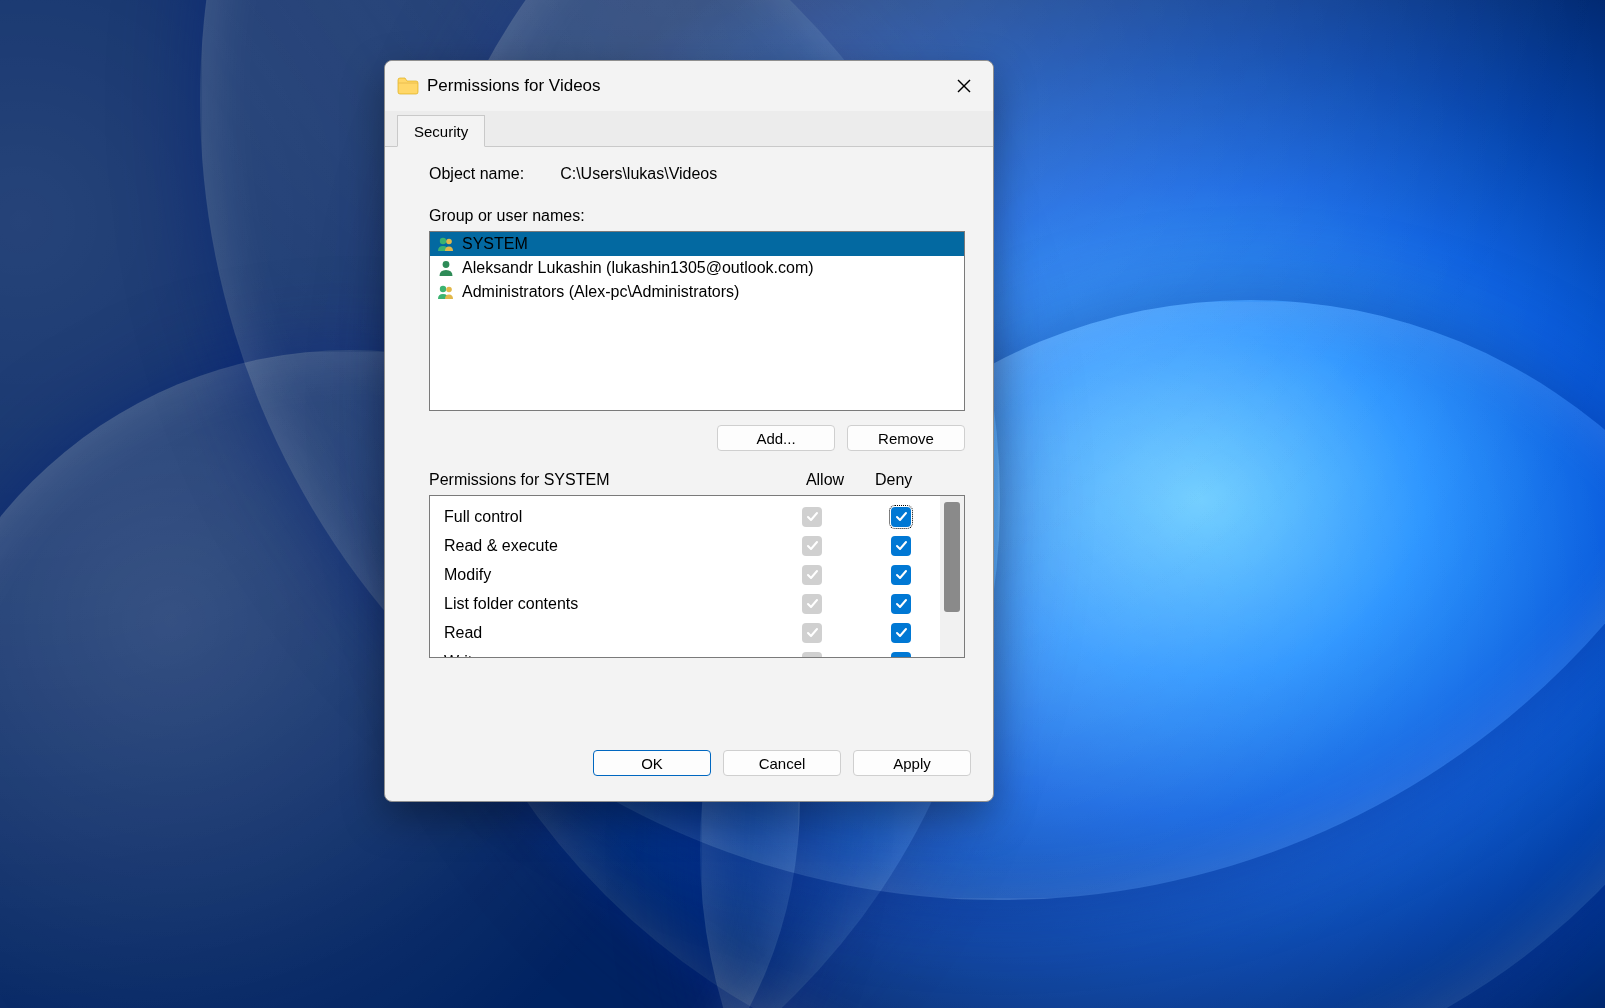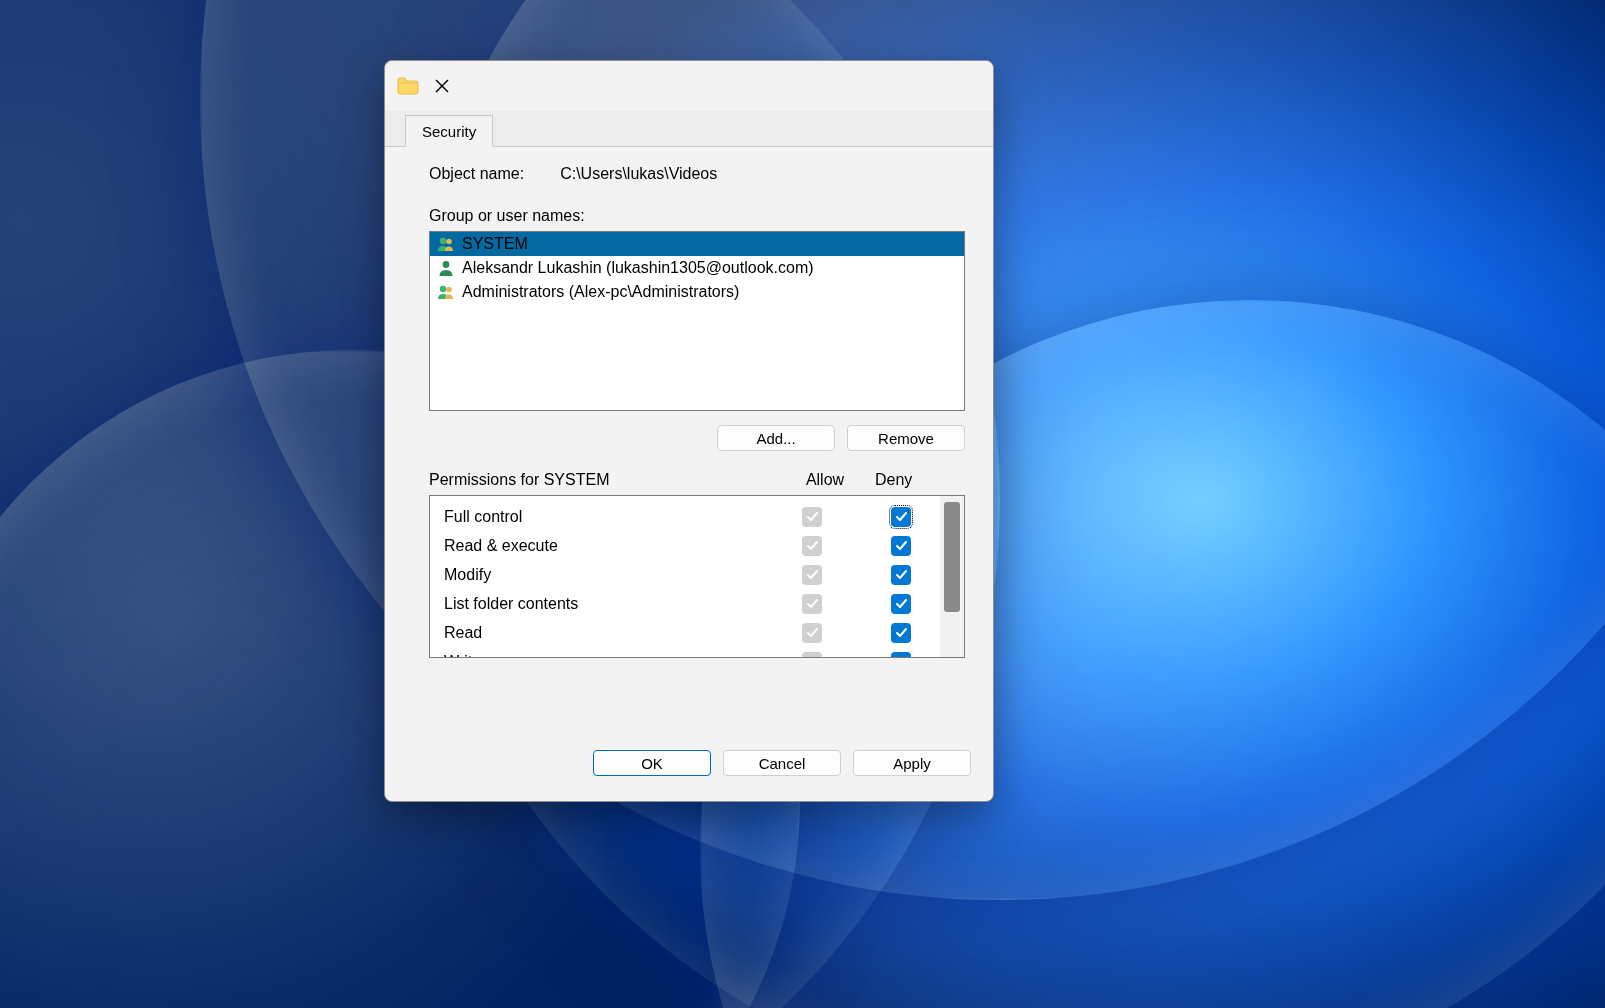--- a/index.html
+++ b/index.html
@@ -47,21 +47,21 @@
   .titlebar .folder-icon svg { display:block; }
   .title-text { font-size: 17px; color:#000; margin-left: 8px; flex: 1; }
   .close-btn {
     width: 46px; height: 40px; display:flex; align-items:center; justify-content:center;
     border-radius: 4px; cursor: pointer;
   }
   .close-btn svg { stroke:#000; }
 
   .tab-strip {
     height: 36px; background:#ececec; border-bottom:1px solid #c9c9c9;
-    display:flex; align-items:flex-end; padding: 0 20px;
+    display:flex; align-items:flex-end; padding: 0 12px;
   }
   .tab {
     background:#f3f3f3; border:1px solid #c9c9c9; border-bottom:none;
     padding: 7px 16px 6px 16px; font-size:15px; color:#000;
     border-top-left-radius:0; border-top-right-radius:0;
     position:relative; top:1px; cursor:pointer;
   }
   .tab.active { background:#f3f3f3; border-bottom:1px solid #f3f3f3; }
 
   .body { flex:1; padding: 18px 28px 0 28px; display:flex; flex-direction:column; overflow:hidden;margin-left:16px; }
@@ -140,20 +140,21 @@
 
   <div class="dialog">
 
     <div class="titlebar">
       <span class="folder-icon">
         <svg width="22" height="18" viewBox="0 0 22 18">
           <path d="M1 3 Q1 1 3 1 L8 1 L10 4 L19 4 Q21 4 21 6 L21 15 Q21 17 19 17 L3 17 Q1 17 1 15 Z" fill="#ffd768" stroke="#d9a400" stroke-width="0.6"></path>
           <path d="M1 6 L21 6" stroke="#e6b84a" stroke-width="0.8"></path>
         </svg>
       </span>
+      <span class="title-text">Permissions for Videos</span>
       <div class="close-btn">
         <svg width="16" height="16" viewBox="0 0 16 16">
           <line x1="2" y1="2" x2="14" y2="14" stroke-width="1.4"></line>
           <line x1="14" y1="2" x2="2" y2="14" stroke-width="1.4"></line>
         </svg>
       </div>
     </div>
 
     <div class="tab-strip">
       <div class="tab active">Security</div>

